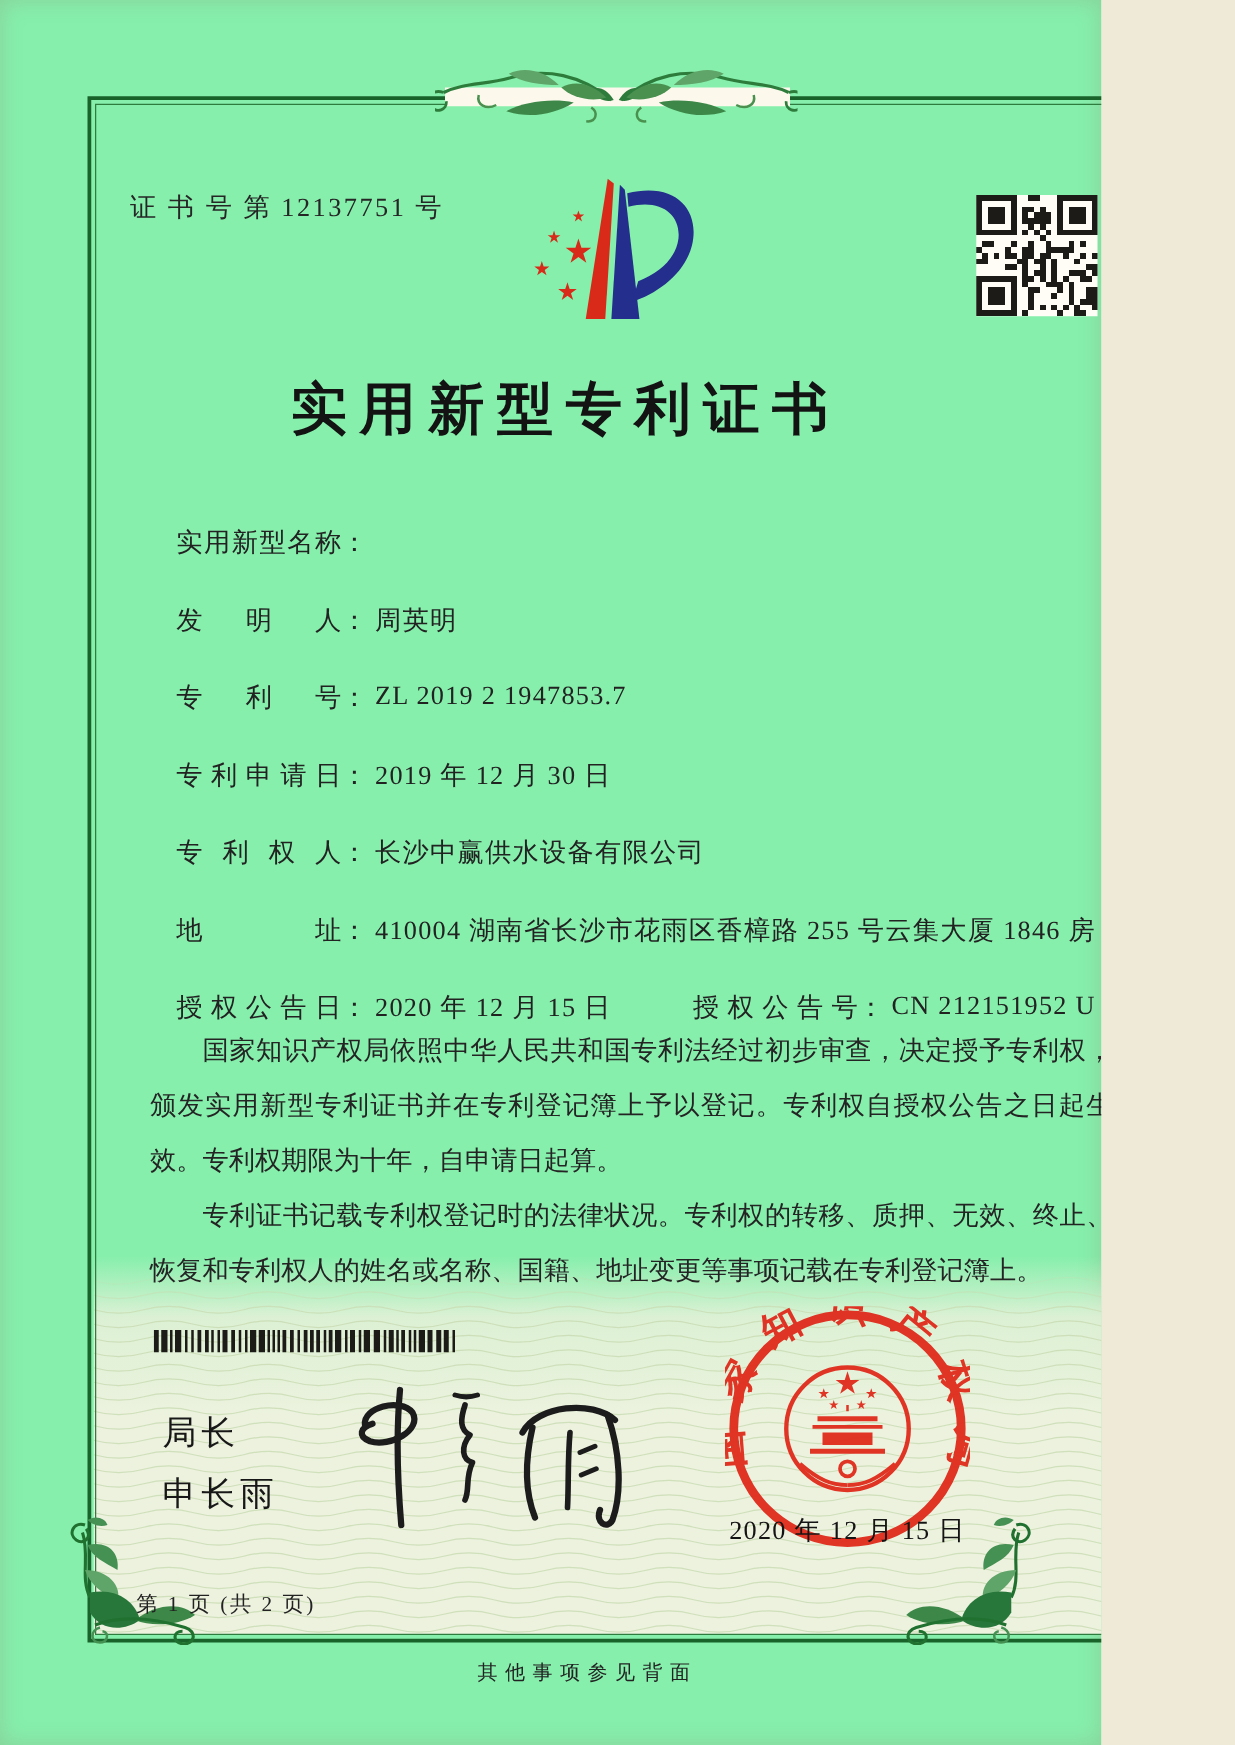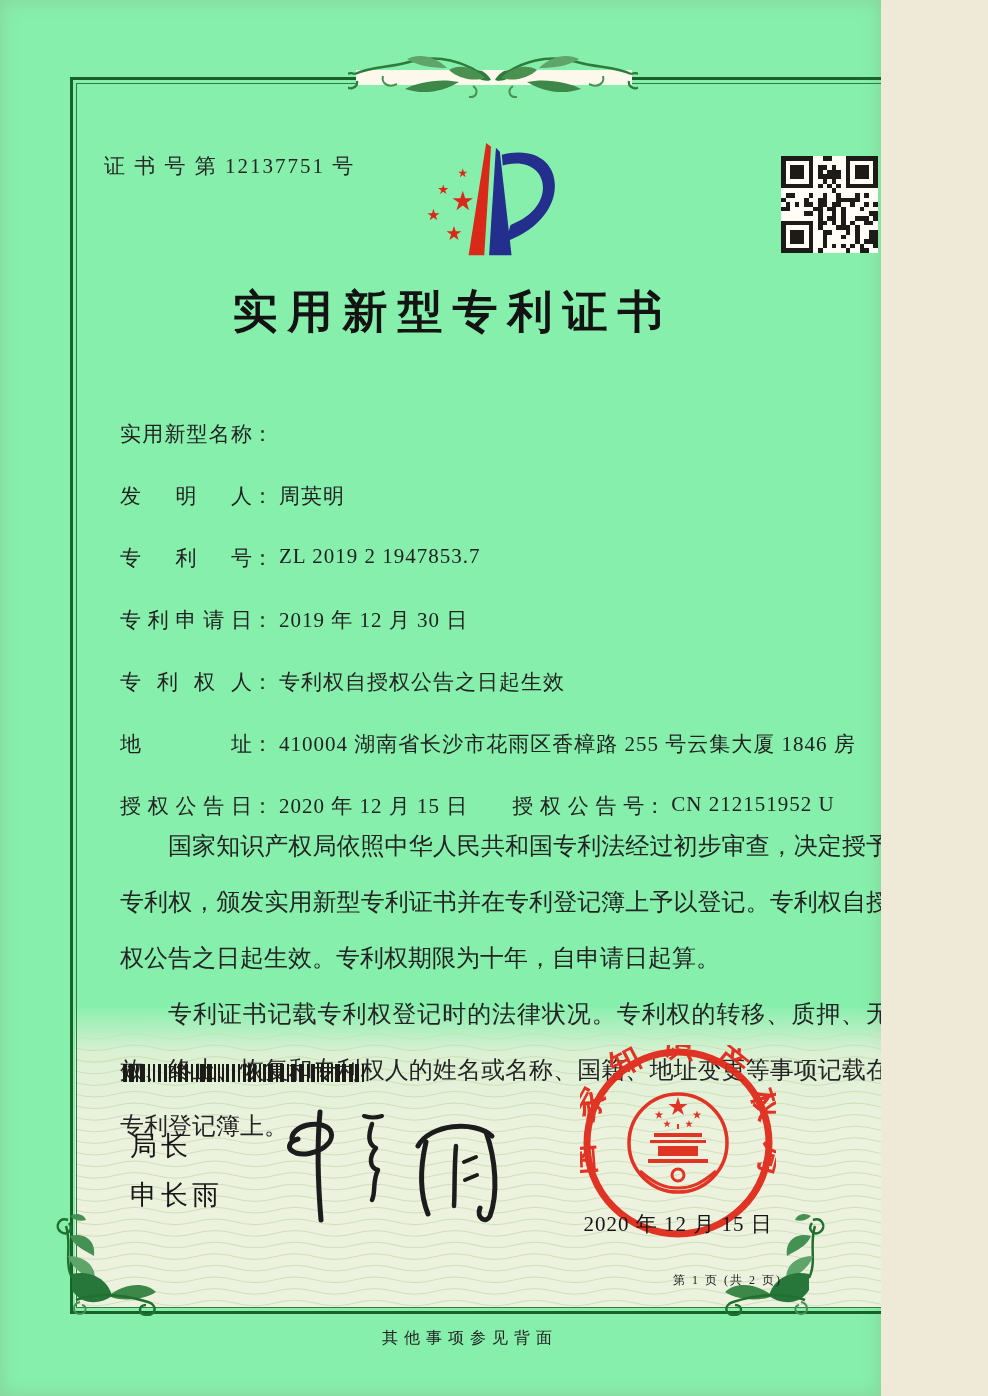--- a/index.html
+++ b/index.html
@@ -10,41 +10,41 @@
   .frame{position:absolute;left:70px;top:77px;width:838px;height:1231px;border:3px solid #19632b;}
   .frame::before{content:"";position:absolute;inset:3px;border:1px solid #2e7d3e;}
   
   .band{position:absolute;left:75px;top:1005px;width:828px;height:303px;
         background:linear-gradient(180deg, rgba(236,242,222,0) 0%, rgba(235,241,219,.85) 16%, #ecf2de 42%);}
   .band svg{position:absolute;left:0;top:0;}
   
   .cert-no{position:absolute;left:104px;top:152px;font-size:21px;letter-spacing:2px;color:#262626;}
   .logo{position:absolute;left:423px;top:140px;}
   .qr{position:absolute;left:781px;top:156px;background:#fffdf6;}
-  .title{position:absolute;left:0;right:0;top:282px;text-align:center;font-size:45px;font-weight:700;
+  .title{position:absolute;left:0;right:0;top:297px;text-align:center;font-size:45px;font-weight:700;
          letter-spacing:10px;color:#131313;margin-left:24px;}
   
   .fields{position:absolute;left:120px;top:420px;font-size:21px;color:#222;}
   .frow{height:62px;display:flex;align-items:flex-start;white-space:nowrap;}
-  .flabel{display:inline-block;width:132px;text-align:justify;text-align-last:justify;}
+  .flabel{display:inline-block;width:132px;text-align:justify;text-align-last:justify;margin-left:21px;}
   .colon{margin-right:6px;}
   .fvalue{letter-spacing:1px;}
   .grant2{margin-left:44px;display:flex;justify-content:space-between;}
   
-  .paras{position:absolute;left:120px;width:770px;top:818px;font-size:24px;line-height:56px;
+  .paras{position:absolute;left:120px;width:770px;top:818px;font-size:21px;line-height:44px;
          text-align:justify;color:#242424;}
   .paras p{margin:0;text-indent:2em;}
   
   .barcode{position:absolute;left:123px;top:1064px;}
   .officer{position:absolute;left:130px;top:1122px;font-size:27px;line-height:49px;letter-spacing:4px;color:#171717;}
   .signature{position:absolute;left:268px;top:1106px;}
   .seal{position:absolute;left:580px;top:1045px;opacity:.95;}
   .seal-date{position:absolute;left:575px;top:1210px;width:206px;text-align:center;font-size:21px;
              letter-spacing:1px;color:#141414;font-weight:500;}
-  .page-info{position:absolute;left:120px;width:662px;top:1272px;text-align:right;font-size:12px;
+  .page-info{position:absolute;left:109px;width:662px;top:1272px;text-align:left;font-size:17px;
              letter-spacing:2px;color:#222;}
   .back-note{position:absolute;left:120px;width:700px;top:1328px;text-align:center;font-size:16px;
              letter-spacing:6px;color:#222;}
   
   .flourish-mask{position:absolute;left:356px;top:70px;width:276px;height:15px;background:#fcf9ec;}
   .flourish{position:absolute;left:348px;top:40px;}
   .orn{position:absolute;top:1212px;}
   .orn-bl{left:50px;}
   .orn-br{right:50px;transform:scaleX(-1);}
 </style>
@@ -368,21 +368,21 @@
         <span class="fvalue">ZL 2019 2 1947853.7</span>
     </div>
     <div class="frow">
       <span class="flabel">专利申请日</span>
         <span class="colon">：</span>
         <span class="fvalue">2019 年 12 月 30 日</span>
     </div>
     <div class="frow">
       <span class="flabel">专利权人</span>
         <span class="colon">：</span>
-        <span class="fvalue">专利权自授权公告之日起生效</span>
+        <span class="fvalue">长沙中赢供水设备有限公司</span>
     </div>
     <div class="frow">
       <span class="flabel">地址</span>
         <span class="colon">：</span>
         <span class="fvalue">410004 湖南省长沙市花雨区香樟路 255 号云集大厦 1846 房</span>
     </div>
     <div class="frow">
       <span class="flabel">授权公告日</span>
         <span class="colon">：</span>
         <span class="fvalue">2020 年 12 月 15 日</span>

